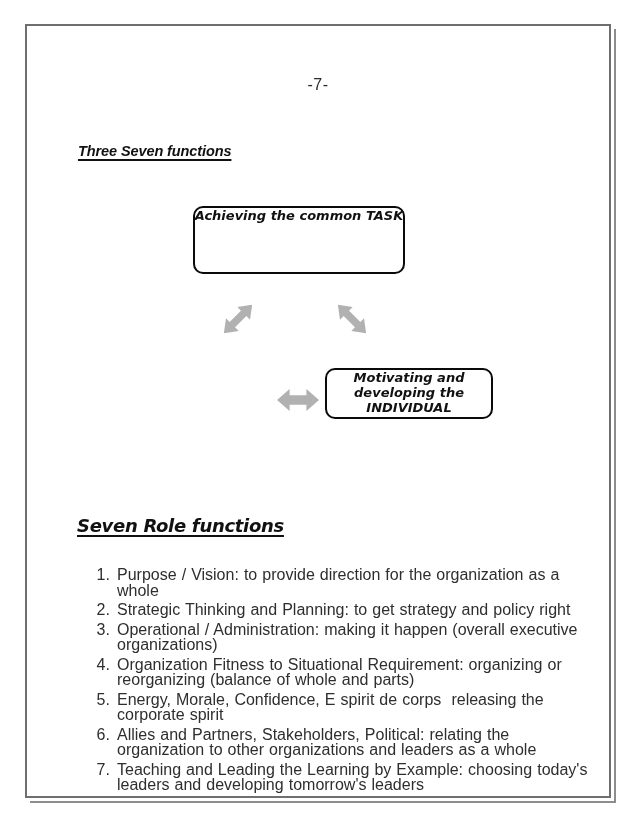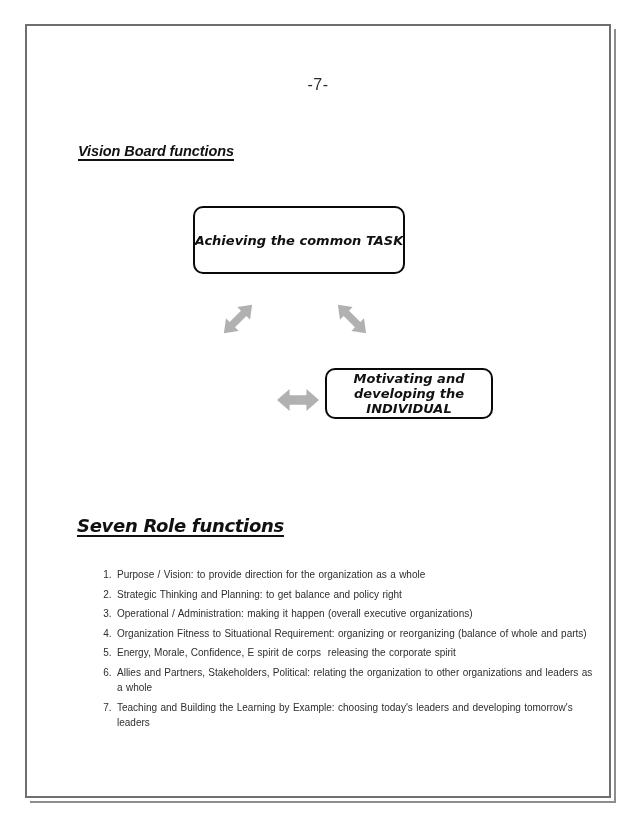--- a/index.html
+++ b/index.html
@@ -50,21 +50,21 @@
     font-family: "DejaVu Sans", sans-serif;
     letter-spacing: -0.3px;
   }
   .diagram-box {
     position: absolute;
     box-sizing: border-box;
     border: 2.5px solid #0a0a0a;
     border-radius: 10px;
     background: #ffffff;
     display: flex;
-    align-items: center;
+    align-items: flex-start;
     justify-content: center;
     text-align: center;
     font-family: "DejaVu Sans", sans-serif;
     font-weight: bold;
     font-style: italic;
     font-size: 13px;
     line-height: 15px;
     color: #111111;
   }
   .box-task { left: 166px; top: 180px; width: 212px; height: 68px; }
@@ -87,40 +87,40 @@
   }
   .arrow-horizontal {
     left: 250px; top: 363px; width: 42px; height: 22px;
   }
   .roles-list {
     position: absolute;
     left: 63px; top: 541px;
     width: 482px;
     margin: 0;
     padding: 0 0 0 25px;
-    font-size: 10px;
+    font-size: 16px;
     line-height: 15.5px;
     color: #2e2e2e;
     word-spacing: 0.6px;
   }
   .roles-list li {
     margin: 0 0 4px 0;
     padding-left: 2px;
     white-space: pre-wrap;
   }
 </style>
 </head>
 <body>
 
 <div class="canvas">
   <div class="page">
 
     <div class="page-number">-7-</div>
 
-    <div class="section-heading heading-board">Vision Board functions</div>
+    <div class="section-heading heading-board">Three Seven functions</div>
 
     <div class="diagram-box box-task">
       <span class="box-text">Achieving the common TASK</span>
     </div>
 
     <div class="arrow arrow-left-diagonal">
       <svg viewBox="0 0 100 52" preserveAspectRatio="none">
         <polygon points="0,26 30,0 30,15 70,15 70,0 100,26 70,52 70,37 30,37 30,52" fill="#b1b1b1"></polygon>
       </svg>
     </div>
@@ -139,22 +139,22 @@
     </div>
 
     <div class="diagram-box box-individual">
       <span class="box-text">Motivating and developing the INDIVIDUAL</span>
     </div>
 
     <div class="section-heading heading-roles">Seven Role functions</div>
 
     <ol class="roles-list">
       <li>Purpose / Vision: to provide direction for the organization as a whole</li>
-      <li>Strategic Thinking and Planning: to get balance and policy right</li>
+      <li>Strategic Thinking and Planning: to get strategy and policy right</li>
       <li>Operational / Administration: making it happen (overall executive organizations)</li>
       <li>Organization Fitness to Situational Requirement: organizing or reorganizing (balance of whole and parts)</li>
       <li>Energy, Morale, Confidence, E spirit de corps  releasing the corporate spirit</li>
       <li>Allies and Partners, Stakeholders, Political: relating the organization to other organizations and leaders as a whole</li>
-      <li>Teaching and Building the Learning by Example: choosing today's leaders and developing tomorrow's leaders</li>
+      <li>Teaching and Leading the Learning by Example: choosing today's leaders and developing tomorrow's leaders</li>
     </ol>
 
   </div>
 </div>
 
 </body></html>

